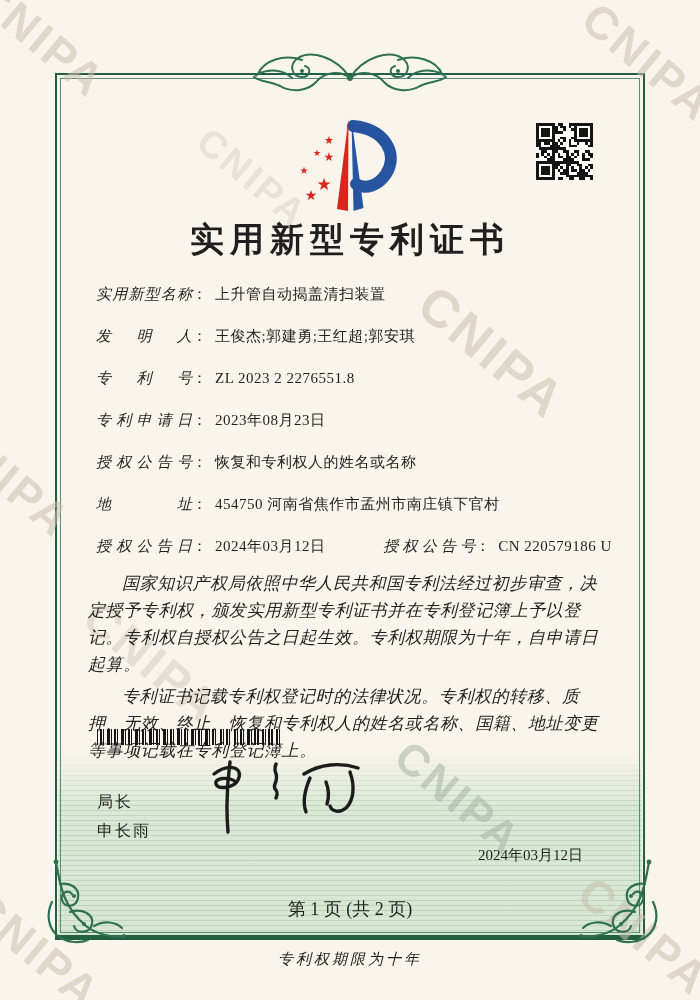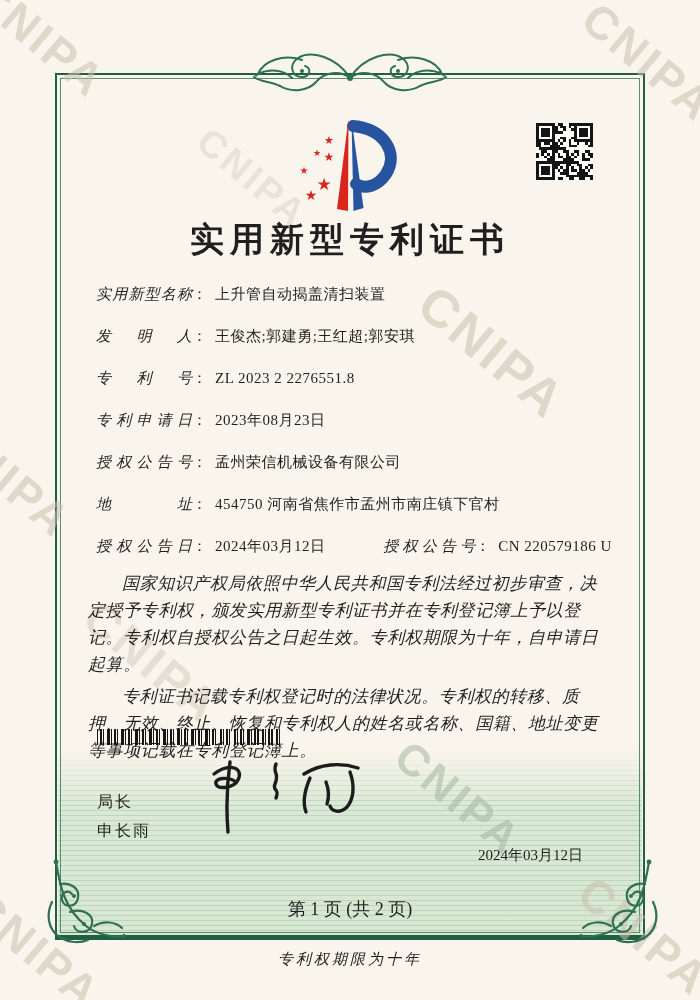--- a/index.html
+++ b/index.html
@@ -627,21 +627,21 @@
     <div class="frow">
       <span class="lbl">发明人</span><span class="colon">：</span><span class="val">王俊杰;郭建勇;王红超;郭安琪</span>
     </div>
     <div class="frow">
       <span class="lbl">专利号</span><span class="colon">：</span><span class="val">ZL 2023 2 2276551.8</span>
     </div>
     <div class="frow">
       <span class="lbl">专利申请日</span><span class="colon">：</span><span class="val">2023年08月23日</span>
     </div>
     <div class="frow">
-      <span class="lbl">授权公告号</span><span class="colon">：</span><span class="val">孟州荣信机械设备有限公司</span>
+      <span class="lbl">授权公告号</span><span class="colon">：</span><span class="val">恢复和专利权人的姓名或名称</span>
     </div>
     <div class="frow">
       <span class="lbl">地址</span><span class="colon">：</span><span class="val">454750 河南省焦作市孟州市南庄镇下官村</span>
     </div>
     <div class="frow">
       <span class="lbl">授权公告日</span><span class="colon">：</span><span class="val">2024年03月12日</span>
       <span class="lbl lbl2">授权公告号</span><span class="colon">：</span><span class="val">CN 220579186 U</span>
     </div>
   </div>
 

